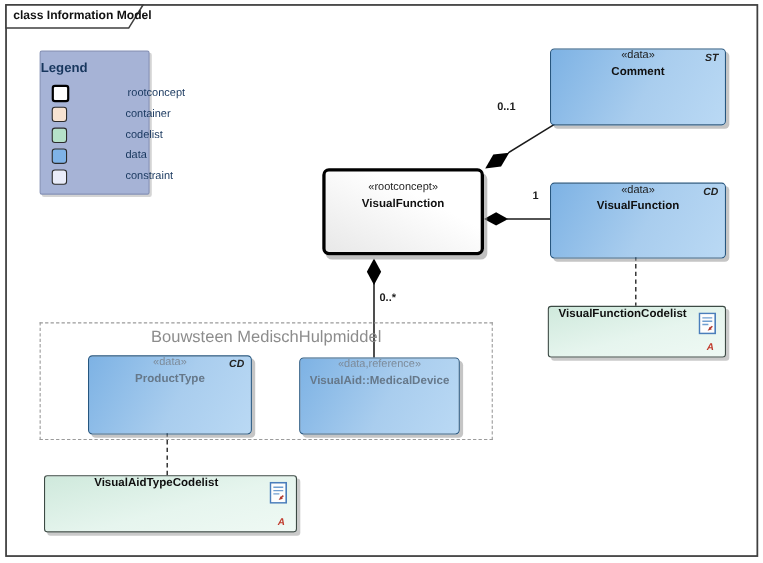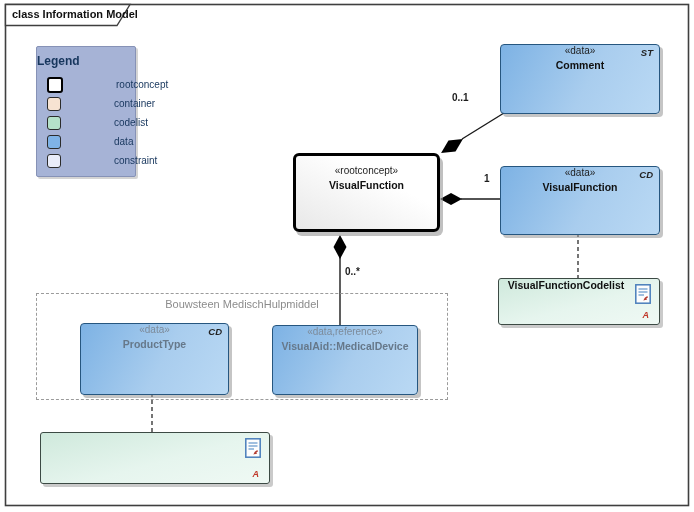--- a/index.html
+++ b/index.html
@@ -58,21 +58,21 @@
   }
   .green .name{padding-right:26px;}
   .doc-icon{position:absolute;top:5px;right:8px;width:16px;height:20px;}
   .marker-a{position:absolute;right:10px;bottom:4px;font-size:9px;font-weight:bold;font-style:italic;color:#c0392b;}
 
   
   .bouwsteen{
     position:absolute;left:36px;top:293px;width:412px;height:107px;z-index:1;
     border:1px dashed #9b9b9b;background:transparent;box-sizing:border-box;
   }
-  .bouwsteen-title{text-align:center;margin-top:4px;font-size:11px;color:#8c8c8c;}
+  .bouwsteen-title{text-align:center;margin-top:4px;font-size:15px;color:#8c8c8c;}
 </style>
 </head>
 <body>
 
 <div id="stage">
 
   <svg id="wires">
 
     <rect x="5.5" y="4.5" width="683" height="501" fill="none" stroke="#3f3f3f" stroke-width="1.6"></rect>
 
@@ -159,20 +159,21 @@
     <span class="stereo">«data»</span>
     <span class="name">ProductType</span>
   </div>
 
   <div class="node blue ref" style="left:272px;top:325px;width:146px;height:70px;padding-bottom:16px;box-sizing:border-box;">
     <span class="stereo">«data,reference»</span>
     <span class="name">VisualAid::MedicalDevice</span>
   </div>
 
   <div class="node green" style="left:40px;top:432px;width:228px;height:50px;">
+    <span class="name">VisualAidTypeCodelist</span>
     <svg class="doc-icon" viewBox="0 0 16 20">
       <rect x="0.8" y="0.8" width="14.4" height="18.4" fill="#fdfdfd" stroke="#4a7ebb" stroke-width="1.5"></rect>
       <line x1="3.5" y1="5" x2="12.5" y2="5" stroke="#6f9ed0" stroke-width="1.3"></line>
       <line x1="3.5" y1="8" x2="12.5" y2="8" stroke="#6f9ed0" stroke-width="1.3"></line>
       <line x1="3.5" y1="11" x2="9" y2="11" stroke="#6f9ed0" stroke-width="1.3"></line>
       <line x1="12.6" y1="12.6" x2="10" y2="14.8" stroke="#b23a2f" stroke-width="1.4"></line>
       <path d="M8.3 16.6 L12.2 15.4 L10.2 13.2 Z" fill="#b23a2f"></path>
     </svg>
     <span class="marker-a">A</span>
   </div>

